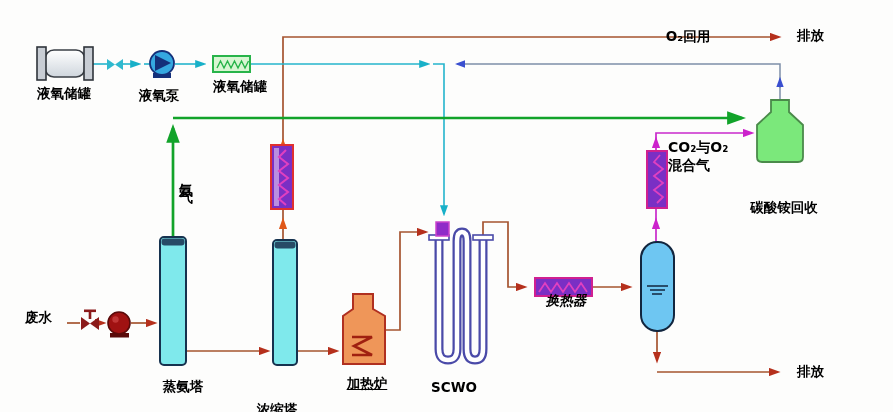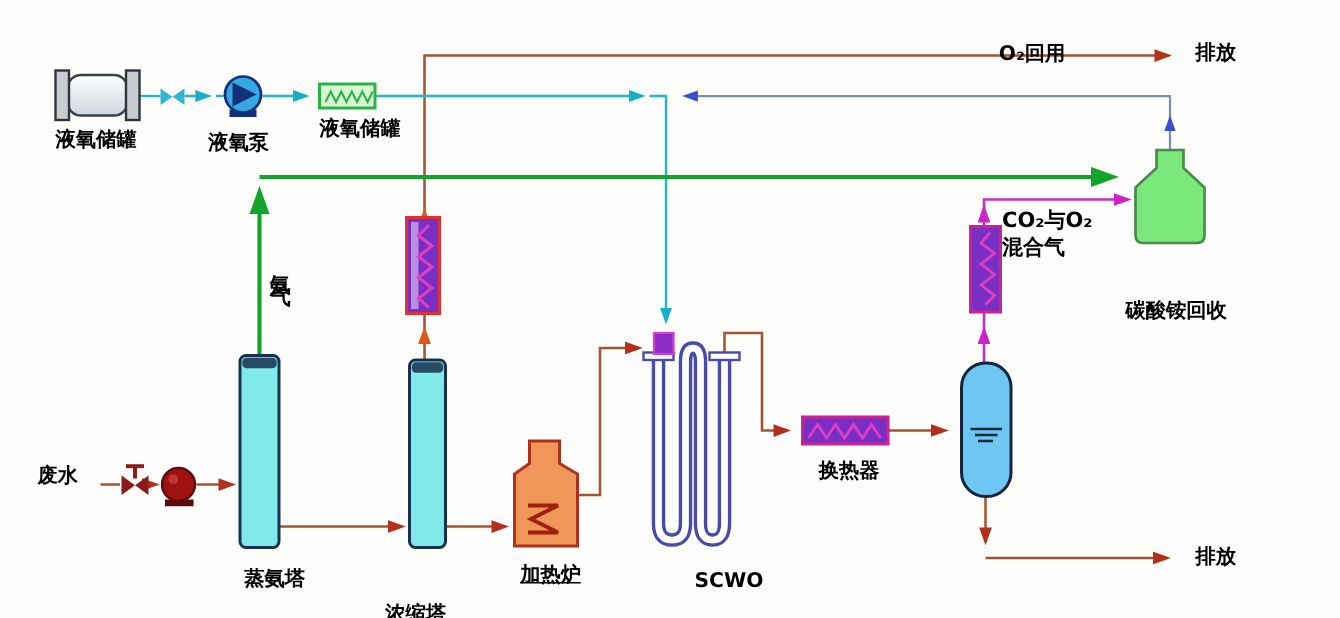--- a/index.html
+++ b/index.html
@@ -174,19 +174,19 @@
   <div class="lbl ctr" style="left:64px;top:86px;text-align:right;">液氧储罐</div>
   <div class="lbl ctr" style="left:159px;top:88px;">液氧泵</div>
   <div class="lbl ctr" style="left:240px;top:79px;">液氧储罐</div>
   <div class="lbl" style="left:797px;top:28px;">排放</div>
   <div class="lbl ctr" style="left:688px;top:29px;">O₂回用</div>
   <div class="lbl vert" style="left:178px;top:172px;">氨气</div>
   <div class="lbl" style="left:25px;top:310px;">废水</div>
   <div class="lbl ctr" style="left:183px;top:379px;">蒸氨塔</div>
   <div class="lbl ctr" style="left:277px;top:379px;margin-top:23px;">浓缩塔</div>
   <div class="lbl ctr" style="left:367px;top:376px;text-decoration:underline;">加热炉</div>
-  <div class="lbl ctr" style="left:454px;top:380px;margin-left:32px;">SCWO</div>
-  <div class="lbl ctr" style="left:566px;top:307px;">换热器</div>
+  <div class="lbl ctr" style="left:454px;top:380px;">SCWO</div>
+  <div class="lbl ctr" style="left:566px;top:293px;font-style:italic;">换热器</div>
   <div class="lbl small" style="left:668px;top:140px;">CO₂与O₂</div>
   <div class="lbl small" style="left:668px;top:158px;">混合气</div>
   <div class="lbl ctr" style="left:784px;top:176px;margin-top:24px;">碳酸铵回收</div>
   <div class="lbl" style="left:797px;top:364px;">排放</div>
 </div>
 
 </body></html>

